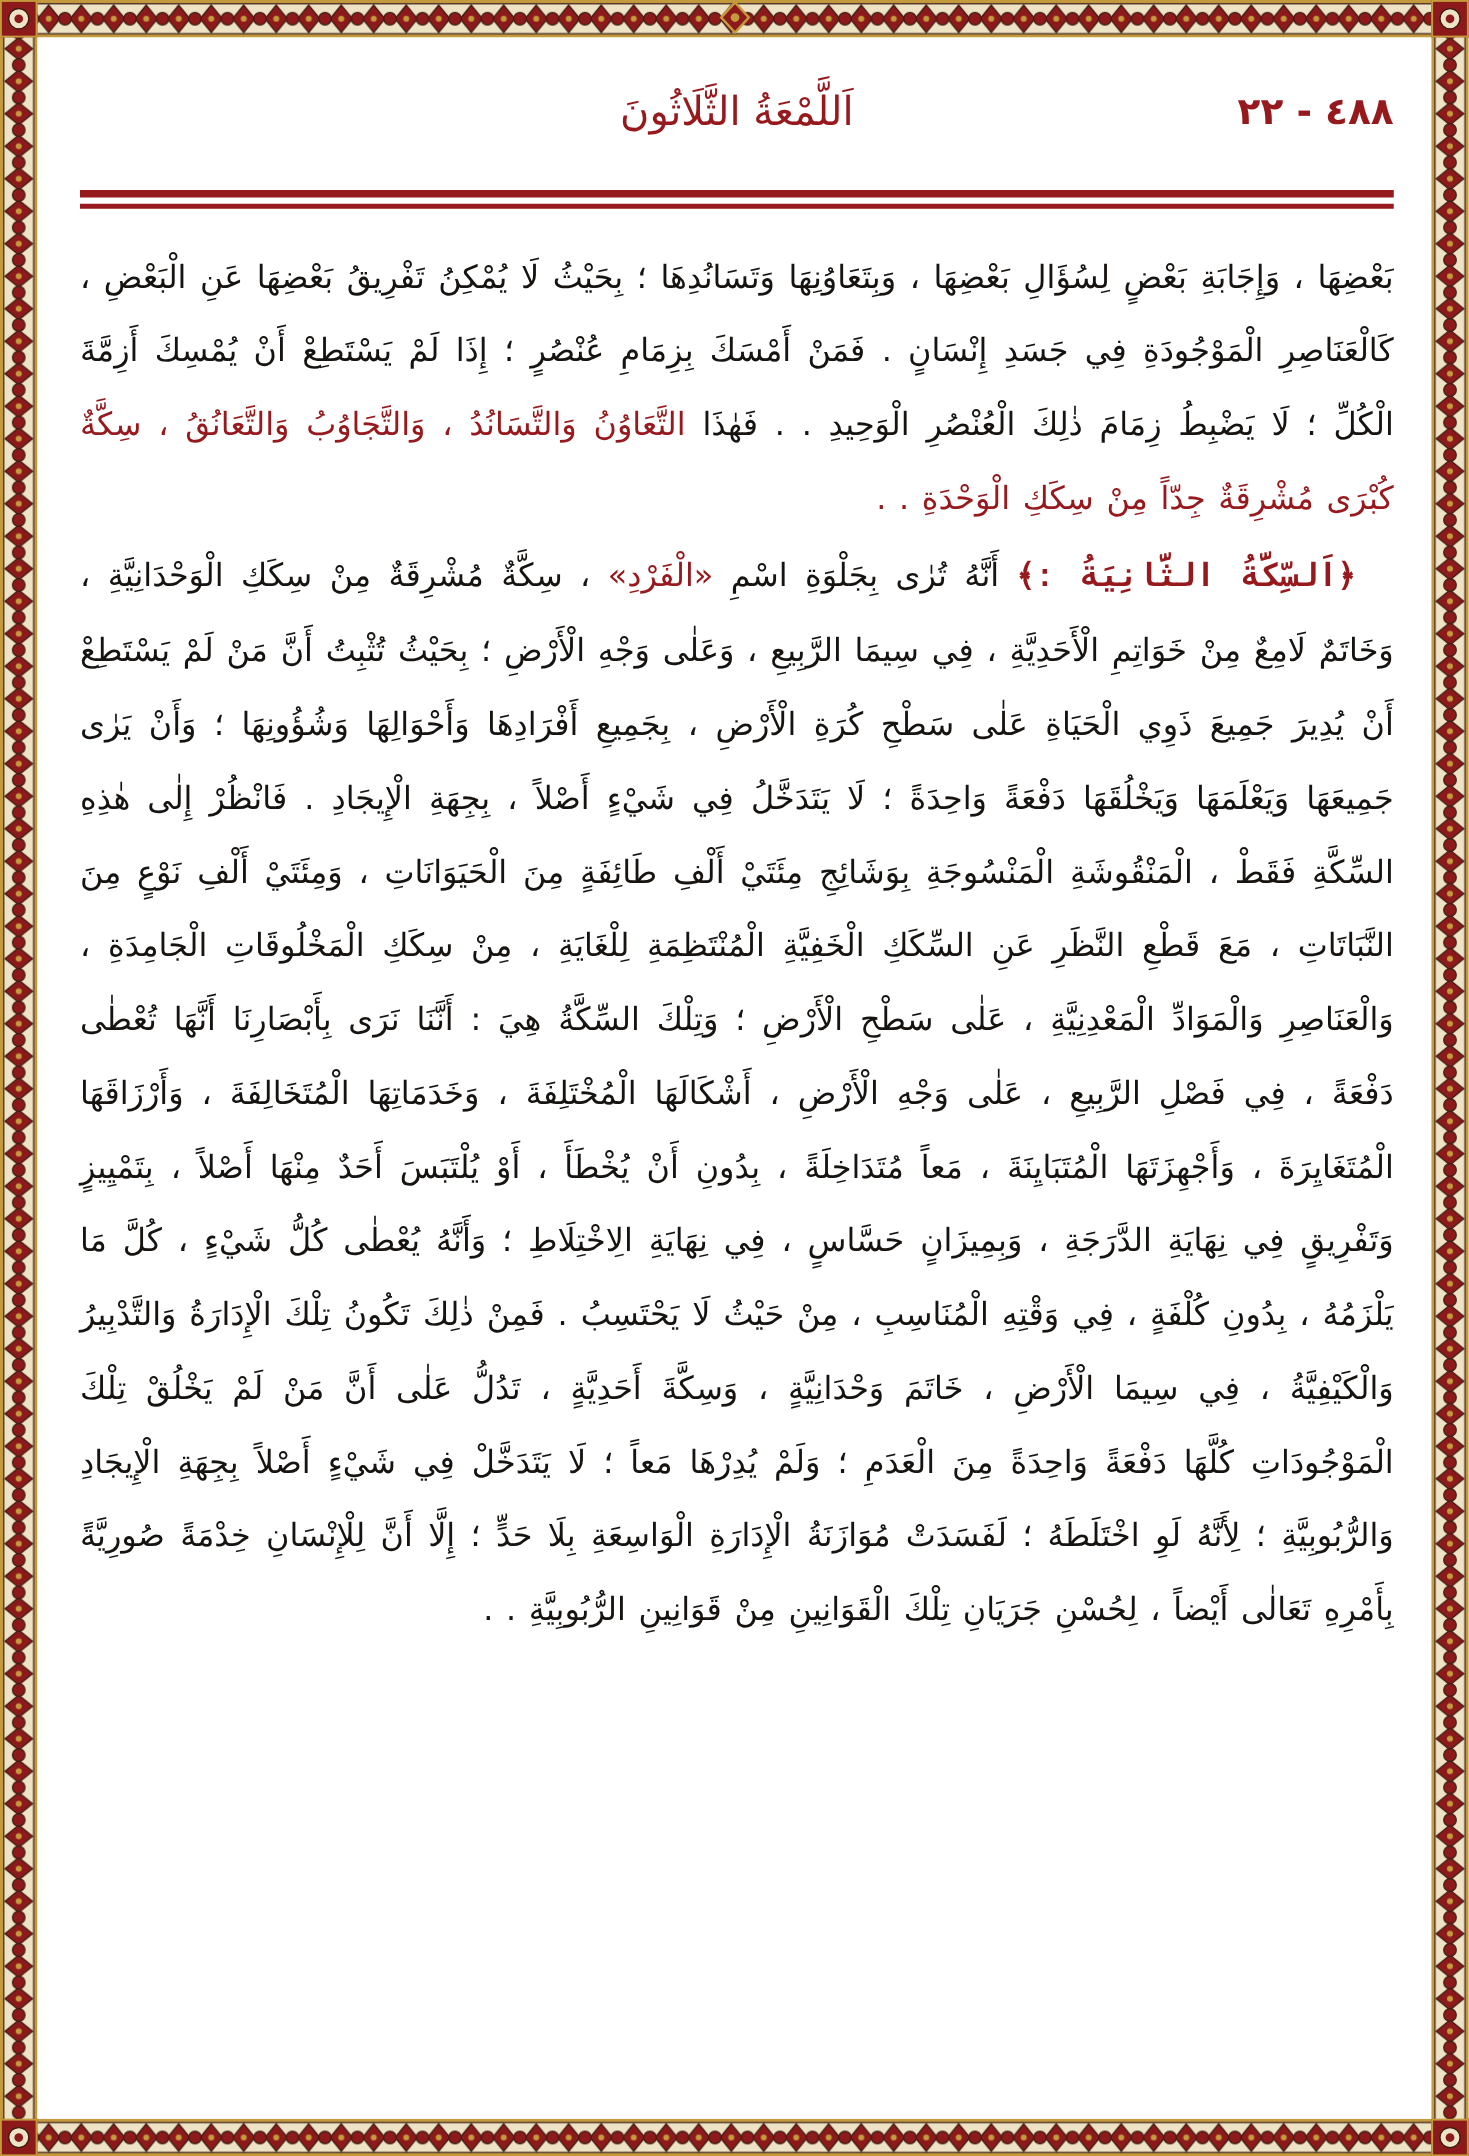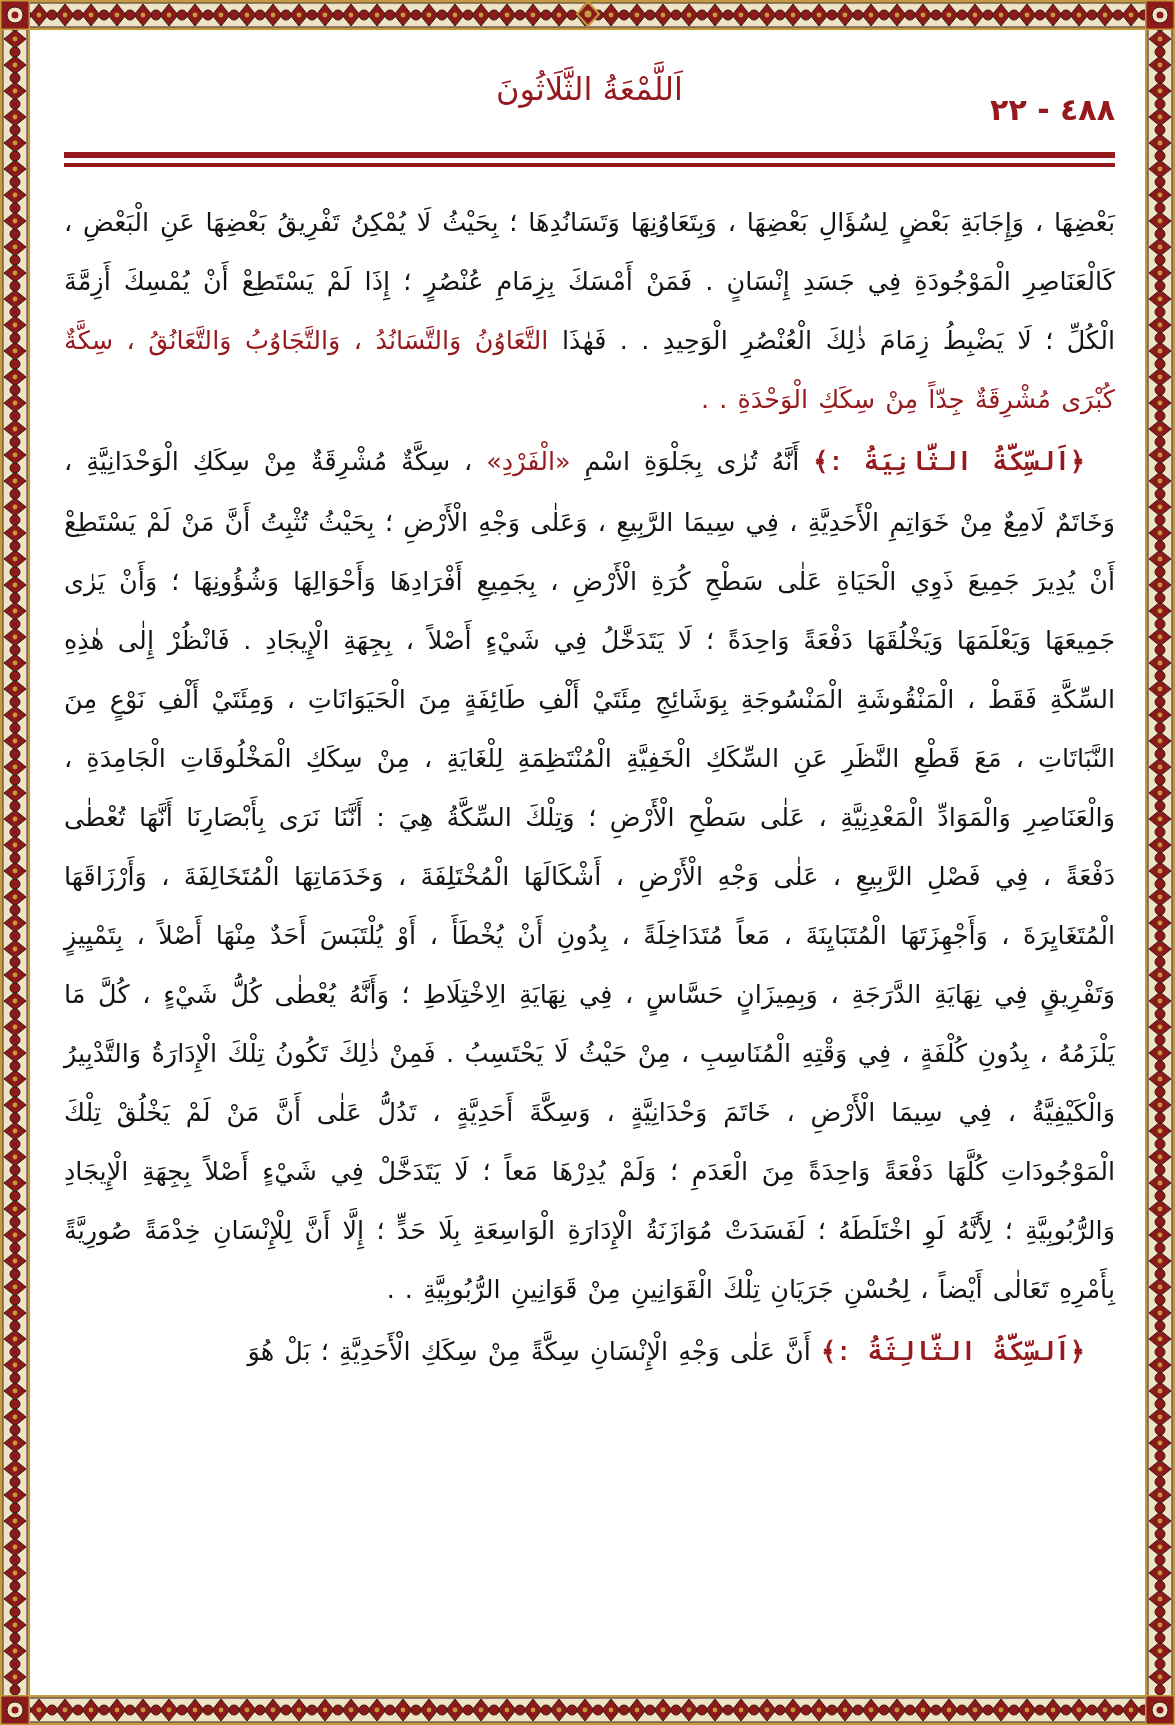--- a/index.html
+++ b/index.html
@@ -18,21 +18,21 @@
   .corner.tl{top:0;left:0;} .corner.tr{top:0;right:0;}
   .corner.bl{bottom:0;left:0;} .corner.br{bottom:0;right:0;}
   .top-ornament{position:absolute;top:1px;left:50%;transform:translateX(-50%);}
   
   .content{
     position:absolute;top:30px;left:64px;right:60px;bottom:30px;
     direction:rtl;color:#161310;
   }
   .header{position:relative;height:72px;margin-top:40px;}
   .page-number{
-    position:absolute;right:0;top:22px;font-size:30px;font-weight:bold;
+    position:absolute;right:0;top:2px;font-size:30px;font-weight:bold;
     color:var(--accent);letter-spacing:1px;
   }
   .page-title{
     position:absolute;left:0;right:0;top:0;text-align:center;
     font-size:32px;font-weight:normal;color:var(--accent);
   }
   .double-rule{margin-top:10px;}
   .double-rule .bar1{height:6px;background:var(--accent);}
   .double-rule .bar2{height:4px;background:var(--accent);margin-top:5px;}
   .body-text{
@@ -122,16 +122,15 @@
       <div class="page-number">٤٨٨ - ٢٢</div>
       <div class="page-title">اَللَّمْعَةُ الثَّلَاثُونَ</div>
     </div>
     <div class="double-rule">
       <div class="bar1"></div>
       <div class="bar2"></div>
     </div>
     <div class="body-text">
         <p class="para"><span class="">بَعْضِهَا ، وَإِجَابَةِ بَعْضٍ لِسُؤَالِ بَعْضِهَا ، وَبِتَعَاوُنِهَا وَتَسَانُدِهَا ؛ بِحَيْثُ لَا يُمْكِنُ تَفْرِيقُ بَعْضِهَا عَنِ الْبَعْضِ ، كَالْعَنَاصِرِ الْمَوْجُودَةِ فِي جَسَدِ إِنْسَانٍ . فَمَنْ أَمْسَكَ بِزِمَامِ عُنْصُرٍ ؛ إِذَا لَمْ يَسْتَطِعْ أَنْ يُمْسِكَ أَزِمَّةَ الْكُلِّ ؛ لَا يَضْبِطُ زِمَامَ ذٰلِكَ الْعُنْصُرِ الْوَحِيدِ . . فَهٰذَا </span><span class="red">التَّعَاوُنُ وَالتَّسَانُدُ ، وَالتَّجَاوُبُ وَالتَّعَانُقُ ، سِكَّةٌ كُبْرَى مُشْرِقَةٌ جِدّاً مِنْ سِكَكِ الْوَحْدَةِ . .</span></p>
         <p class="para indent"><span class="red heading">﴿اَلسِّكَّةُ الثَّانِيَةُ :﴾</span><span class=""> أَنَّهُ تُرٰى بِجَلْوَةِ اسْمِ </span><span class="red">«الْفَرْدِ»</span><span class=""> ، سِكَّةٌ مُشْرِقَةٌ مِنْ سِكَكِ الْوَحْدَانِيَّةِ ، وَخَاتَمٌ لَامِعٌ مِنْ خَوَاتِمِ الْأَحَدِيَّةِ ، فِي سِيمَا الرَّبِيعِ ، وَعَلٰى وَجْهِ الْأَرْضِ ؛ بِحَيْثُ تُثْبِتُ أَنَّ مَنْ لَمْ يَسْتَطِعْ أَنْ يُدِيرَ جَمِيعَ ذَوِي الْحَيَاةِ عَلٰى سَطْحِ كُرَةِ الْأَرْضِ ، بِجَمِيعِ أَفْرَادِهَا وَأَحْوَالِهَا وَشُؤُونِهَا ؛ وَأَنْ يَرٰى جَمِيعَهَا وَيَعْلَمَهَا وَيَخْلُقَهَا دَفْعَةً وَاحِدَةً ؛ لَا يَتَدَخَّلُ فِي شَيْءٍ أَصْلاً ، بِجِهَةِ الْإِيجَادِ . فَانْظُرْ إِلٰى هٰذِهِ السِّكَّةِ فَقَطْ ، الْمَنْقُوشَةِ الْمَنْسُوجَةِ بِوَشَائِجِ مِئَتَيْ أَلْفِ طَائِفَةٍ مِنَ الْحَيَوَانَاتِ ، وَمِئَتَيْ أَلْفِ نَوْعٍ مِنَ النَّبَاتَاتِ ، مَعَ قَطْعِ النَّظَرِ عَنِ السِّكَكِ الْخَفِيَّةِ الْمُنْتَظِمَةِ لِلْغَايَةِ ، مِنْ سِكَكِ الْمَخْلُوقَاتِ الْجَامِدَةِ ، وَالْعَنَاصِرِ وَالْمَوَادِّ الْمَعْدِنِيَّةِ ، عَلٰى سَطْحِ الْأَرْضِ ؛ وَتِلْكَ السِّكَّةُ هِيَ : أَنَّنَا نَرَى بِأَبْصَارِنَا أَنَّهَا تُعْطٰى دَفْعَةً ، فِي فَصْلِ الرَّبِيعِ ، عَلٰى وَجْهِ الْأَرْضِ ، أَشْكَالَهَا الْمُخْتَلِفَةَ ، وَخَدَمَاتِهَا الْمُتَخَالِفَةَ ، وَأَرْزَاقَهَا الْمُتَغَايِرَةَ ، وَأَجْهِزَتَهَا الْمُتَبَايِنَةَ ، مَعاً مُتَدَاخِلَةً ، بِدُونِ أَنْ يُخْطَأَ ، أَوْ يُلْتَبَسَ أَحَدٌ مِنْهَا أَصْلاً ، بِتَمْيِيزٍ وَتَفْرِيقٍ فِي نِهَايَةِ الدَّرَجَةِ ، وَبِمِيزَانٍ حَسَّاسٍ ، فِي نِهَايَةِ الِاخْتِلَاطِ ؛ وَأَنَّهُ يُعْطٰى كُلُّ شَيْءٍ ، كُلَّ مَا يَلْزَمُهُ ، بِدُونِ كُلْفَةٍ ، فِي وَقْتِهِ الْمُنَاسِبِ ، مِنْ حَيْثُ لَا يَحْتَسِبُ . فَمِنْ ذٰلِكَ تَكُونُ تِلْكَ الْإِدَارَةُ وَالتَّدْبِيرُ وَالْكَيْفِيَّةُ ، فِي سِيمَا الْأَرْضِ ، خَاتَمَ وَحْدَانِيَّةٍ ، وَسِكَّةَ أَحَدِيَّةٍ ، تَدُلُّ عَلٰى أَنَّ مَنْ لَمْ يَخْلُقْ تِلْكَ الْمَوْجُودَاتِ كُلَّهَا دَفْعَةً وَاحِدَةً مِنَ الْعَدَمِ ؛ وَلَمْ يُدِرْهَا مَعاً ؛ لَا يَتَدَخَّلْ فِي شَيْءٍ أَصْلاً بِجِهَةِ الْإِيجَادِ وَالرُّبُوبِيَّةِ ؛ لِأَنَّهُ لَوِ اخْتَلَطَهُ ؛ لَفَسَدَتْ مُوَازَنَةُ الْإِدَارَةِ الْوَاسِعَةِ بِلَا حَدٍّ ؛ إِلَّا أَنَّ لِلْإِنْسَانِ خِدْمَةً صُورِيَّةً بِأَمْرِهِ تَعَالٰى أَيْضاً ، لِحُسْنِ جَرَيَانِ تِلْكَ الْقَوَانِينِ مِنْ قَوَانِينِ الرُّبُوبِيَّةِ . .</span></p>
-        <p class="para indent"><span class="red heading">﴿اَلسِّكَّةُ الثَّالِثَةُ :﴾</span><span class=""> أَنَّ عَلٰى وَجْهِ الْإِنْسَانِ سِكَّةً مِنْ سِكَكِ الْأَحَدِيَّةِ ؛ بَلْ هُوَ</span></p>
       </div>
   </div>
 </div>
 
 </body></html>

